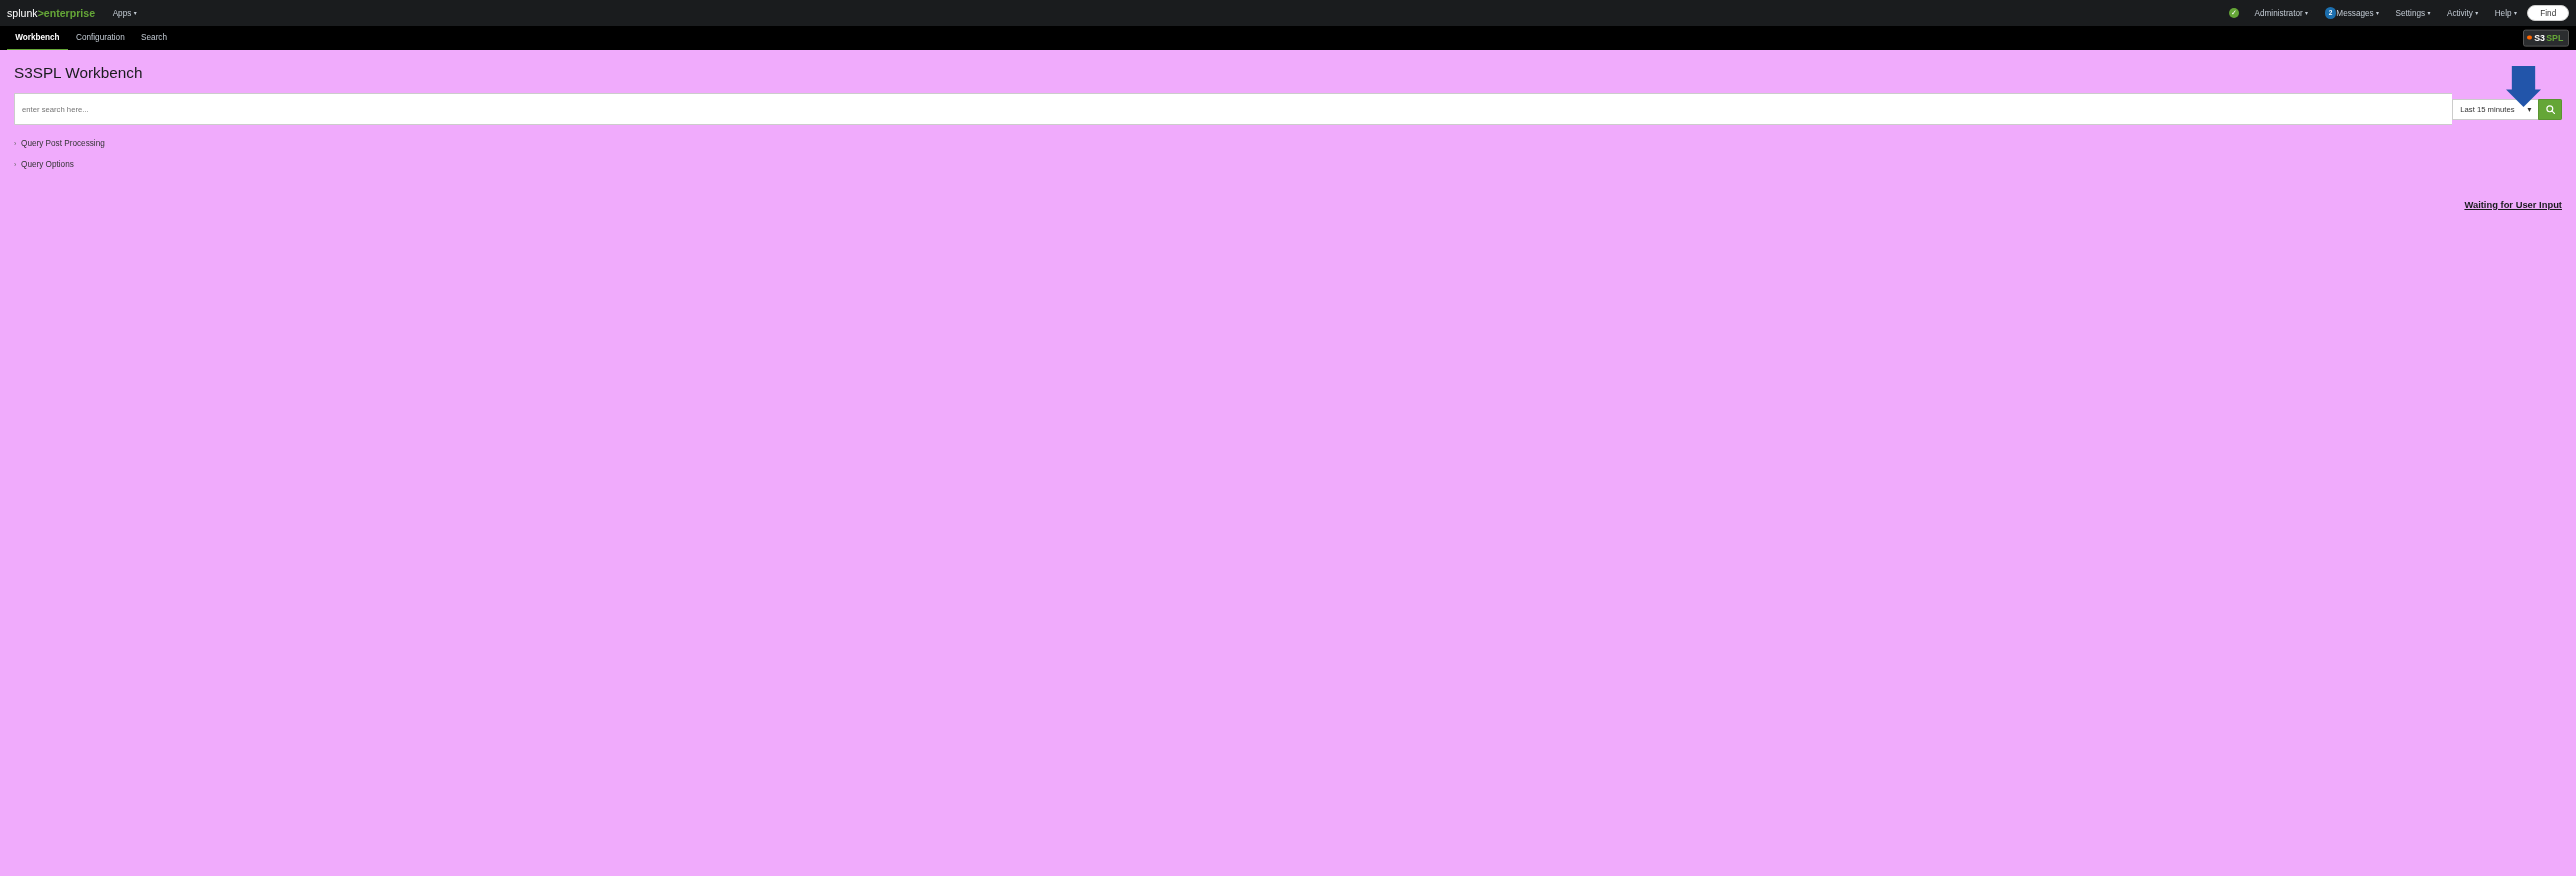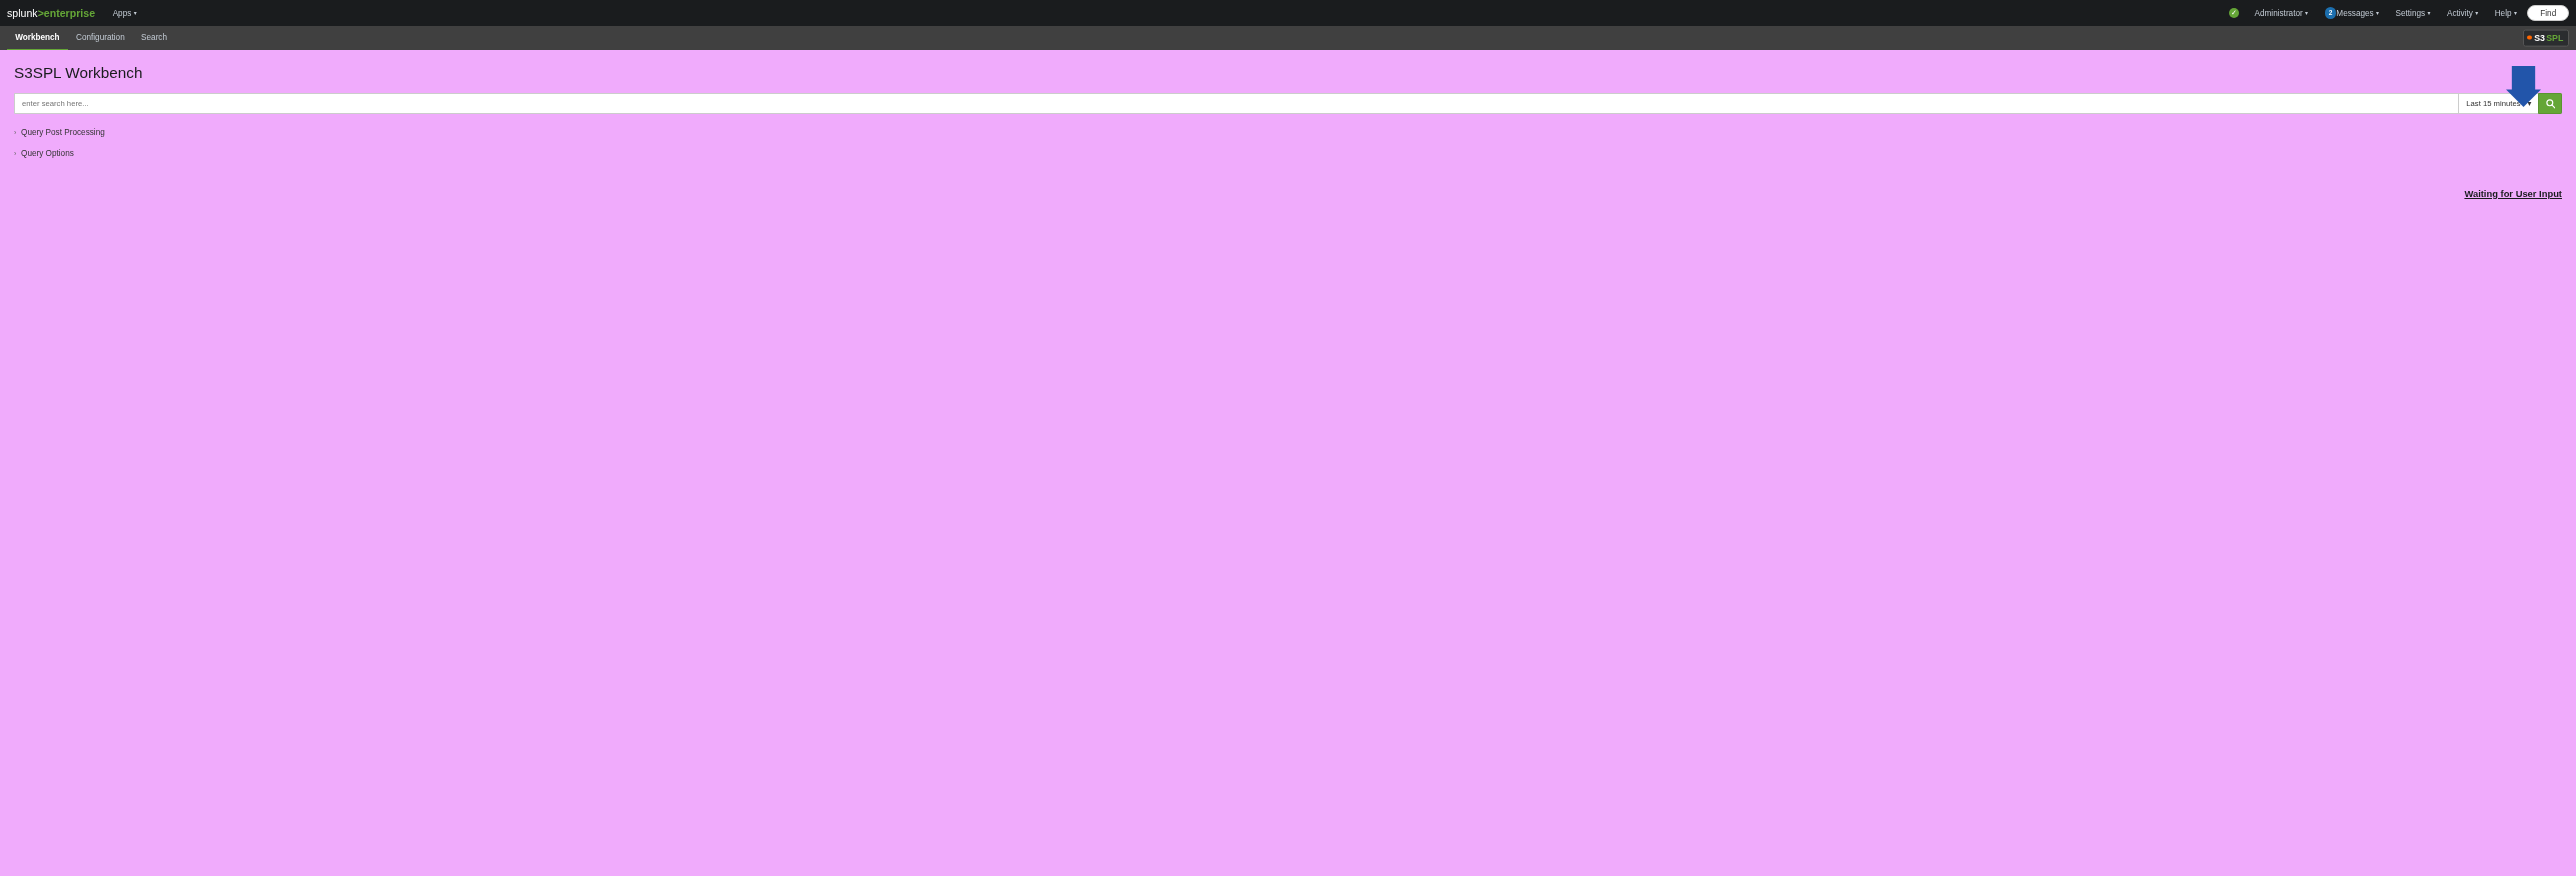--- a/index.html
+++ b/index.html
@@ -75,21 +75,21 @@
       border: 0.6px solid #ccc;
       color: #333;
       padding: 2.9px 11.8px;
       font-size: 8.2px;
       cursor: pointer;
       border-radius: 8px;
     }
 
     
     .secondary-nav {
-      background: #404040;
+      background: #000000;
       display: flex;
       align-items: center;
       padding: 0 7px;
       height: 23.6px;
       position: relative;
     }
     .secondary-nav-item {
       color: #c3cbd4;
       font-size: 8.2px;
       padding: 0 8.2px;
@@ -181,42 +181,42 @@
 
     
     .search-bar-row {
       display: flex;
       align-items: center;
       margin-bottom: 8.2px;
       gap: 0;
     }
     .search-input {
       flex: 1;
-      height: 21px;
+      height: 32px;
       border: 0.6px solid #ccc;
       border-right: none;
       padding: 0 7px;
       font-size: 7.7px;
       color: #999;
       background: #fff;
       border-radius: 1.2px 0 0 1.2px;
       outline: none;
     }
     .time-picker {
       height: 21px;
       border: 0.6px solid #ccc;
       border-right: none;
       padding: 0 7px;
       background: #fff;
       font-size: 7.7px;
       color: #333;
       cursor: pointer;
       display: flex;
       align-items: center;
-      gap: 7px;
+      gap: 13px;
       white-space: nowrap;
     }
     .search-btn {
       height: 21px;
       width: 23.6px;
       background: #65a637;
       border: 0.6px solid #5a9431;
       border-radius: 0 1.2px 1.2px 0;
       cursor: pointer;
       display: flex;

